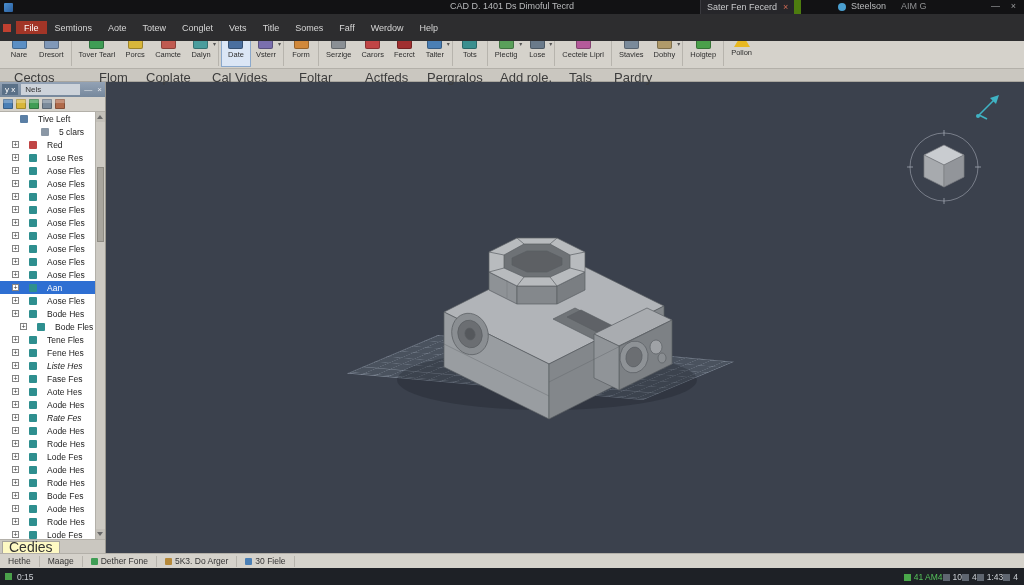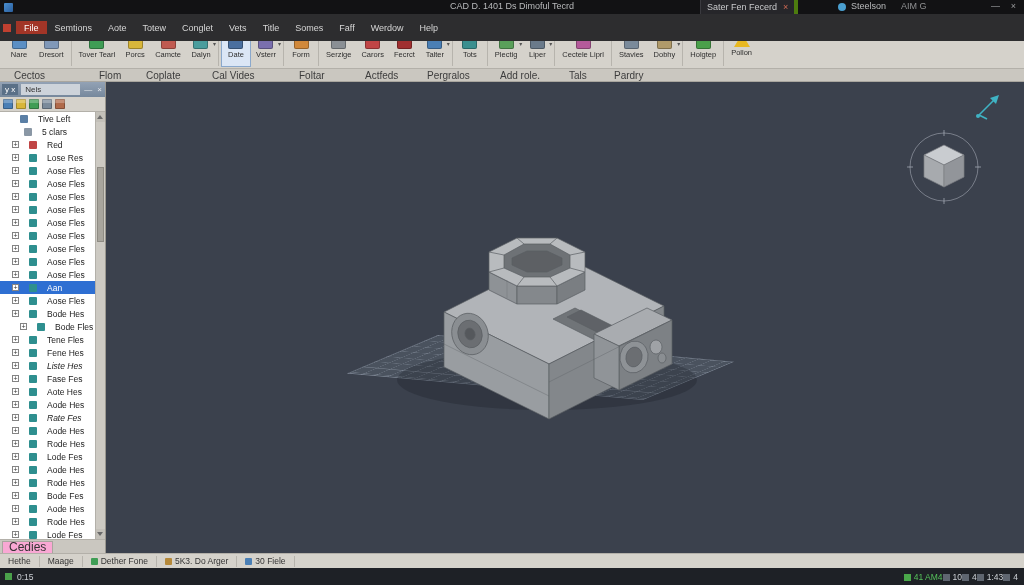--- a/index.html
+++ b/index.html
@@ -6,21 +6,21 @@
   html,body{width:1024px;height:585px;overflow:hidden;background:#3b414d;
     font-family:"Liberation Sans",sans-serif;position:relative}
 
   
   .titlebar{position:absolute;top:0;left:0;width:1024px;height:14px;background:#121214;
     color:#b9babc;font-size:9px;z-index:30}
   .app-icon{position:absolute;left:4px;top:3px;width:9px;height:9px;border-radius:1px;
     background:linear-gradient(135deg,#4a8fd0,#2b5f9e)}
   .tb-title{position:absolute;left:50%;top:1px;transform:translateX(-50%);white-space:nowrap}
   .doc-tab{position:absolute;left:700px;top:0;height:14px;padding:0 6px;display:flex;gap:6px;
-    align-items:center;background:#26262a;border-left:1px solid #3a3a3f;border-right:4px solid #4d7c0f;color:#c9cacc}
+    align-items:center;background:#26262a;border-left:1px solid #3a3a3f;border-right:7px solid #4d7c0f;color:#c9cacc}
   .tab-close{color:#d06a55;font-size:9px;line-height:1}
   .acct-icon{position:absolute;left:838px;top:3px;width:8px;height:8px;border-radius:50%;background:#4a9fd0}
   .tb-app{position:absolute;left:851px;top:1px}
   .tb-sess{position:absolute;left:901px;top:1px;color:#8f9092}
   .win-btn{position:absolute;top:1px;font-size:9px;color:#9a9b9d}
   .win-min{right:24px}
   .win-close{right:8px}
 
   
   .menubar{position:absolute;top:14px;left:0;width:1024px;height:27px;background:#2d2d2f;
@@ -40,21 +40,21 @@
   .tool.multi .tool-icon{background:linear-gradient(135deg,#c04545 0 33%,#3f9d55 33% 66%,#4a7fb5 66%)}
   .tool.t-warn .tool-icon{width:0;height:0;border-radius:0;background:none!important;box-shadow:none;
     border-left:8px solid transparent;border-right:8px solid transparent;border-bottom:13px solid #e8b820}
   .tool-label{font-size:7.5px;color:#2e2e2e;text-align:center;line-height:1.1;max-width:46px}
   .tool-dd{display:none;font-size:6px;color:#555;position:absolute;right:-1px;top:8px}
   .tool.show-dd .tool-dd{display:block}
   .tool-sep{width:1px;background:#b7b4ad;margin:1px 2px;align-self:stretch}
 
   
   .group-row{position:absolute;top:69px;left:0;width:1024px;height:13px;background:#cac7c0;
-    border-bottom:1px solid #a9a69f;font-size:10px;color:#3c3c3c;z-index:20}
+    border-bottom:1px solid #a9a69f;font-size:13px;color:#3c3c3c;z-index:20}
   .group-label{position:absolute;top:1px;white-space:nowrap}
   .group-row span:nth-of-type(1){left:14px}
   .group-row span:nth-of-type(2){left:99px}
   .group-row span:nth-of-type(3){left:146px}
   .group-row span:nth-of-type(4){left:212px}
   .group-row span:nth-of-type(5){left:299px}
   .group-row span:nth-of-type(6){left:365px}
   .group-row span:nth-of-type(7){left:427px}
   .group-row span:nth-of-type(8){left:500px}
   .group-row span:nth-of-type(9){left:569px}
@@ -86,21 +86,21 @@
     border-left:1px solid #b3b0a9}
   .sb-up,.sb-down{position:absolute;left:0;width:9px;height:10px;background:#c3c0b9}
   .sb-up{top:0}.sb-down{bottom:0}
   .sb-up::before,.sb-down::before{content:"";position:absolute;left:1px;
     border-left:3px solid transparent;border-right:3px solid transparent}
   .sb-up::before{top:3px;border-bottom:4px solid #6a6a6a}
   .sb-down::before{bottom:3px;border-top:4px solid #6a6a6a}
   .sb-thumb{position:absolute;left:1px;top:55px;width:7px;height:75px;background:#a8a59d;border:1px solid #8f8c84}
   .panel-bottom{position:absolute;bottom:0;left:0;right:0;height:14px;background:#cac7c0;
     border-top:1px solid #b3b0a9;display:flex;align-items:flex-end;padding-left:2px}
-  .panel-tab{background:#f9a8d4;border:1px solid #a9a69f;border-bottom:none;font-size:12px;
+  .panel-tab{background:#fef9c3;border:1px solid #a9a69f;border-bottom:none;font-size:14px;
     padding:0 6px;height:12px;line-height:11px;color:#333}
 
   
   .viewport{position:absolute;top:82px;left:107px;width:917px;height:471px;background:#3b414d;overflow:hidden}
   .grid-plane{position:absolute;left:331px;top:253px;width:296px;height:96px;transform-origin:0 0;
     transform:matrix(1,0.09,-0.95,0.4,0,0);
     background-color:rgba(88,96,110,0.55);
     background-image:repeating-linear-gradient(to right,rgba(170,180,195,0.28) 0 1px,transparent 1px 13px),
                      repeating-linear-gradient(to bottom,rgba(170,180,195,0.28) 0 1px,transparent 1px 13px);
     border:1px solid rgba(170,180,195,0.4)}
@@ -253,21 +253,21 @@
     </div>
   <div class="tool-sep"></div>
     <div class="tool show-dd">
       <span class="tool-icon" style="background: rgb(90, 160, 90); display: inline-block;"></span>
       <span class="tool-label">Plectig</span>
       <span class="tool-dd">▾</span>
     </div>
 
     <div class="tool show-dd">
       <span class="tool-icon" style="background: rgb(106, 122, 138); display: inline-block;"></span>
-      <span class="tool-label">Liper</span>
+      <span class="tool-label">Lose</span>
       <span class="tool-dd">▾</span>
     </div>
   <div class="tool-sep"></div>
     <div class="tool multi">
       <span class="tool-icon" style="background: rgb(180, 90, 154); display: inline-block;"></span>
       <span class="tool-label">Cectele Liprl</span>
 
     </div>
   <div class="tool-sep"></div>
     <div class="tool">
@@ -338,21 +338,21 @@
       <span class="pt-icon" style="background: rgb(176, 106, 74); display: inline-block;"></span>
     </div>
   <div class="tree">
 
       <div class="tree-row no-exp" style="padding-left: 3px;">
         <span class="expander"></span>
         <span class="node-icon" style="background: rgb(90, 127, 165); display: inline-block;"></span>
         <span class="node-label">Tive Left</span>
       </div>
 
-      <div class="tree-row no-exp" style="padding-left: 7px;">
+      <div class="tree-row no-exp" style="padding-left: 24px;">
         <span class="expander"></span>
         <span class="node-icon" style="background: rgb(138, 151, 165); display: inline-block;"></span>
         <span class="node-label">5 clars</span>
       </div>
 
       <div class="tree-row" style="padding-left: 12px;">
         <span class="expander"></span>
         <span class="node-icon" style="background: rgb(192, 69, 69); display: inline-block;"></span>
         <span class="node-label">Red</span>
       </div>

